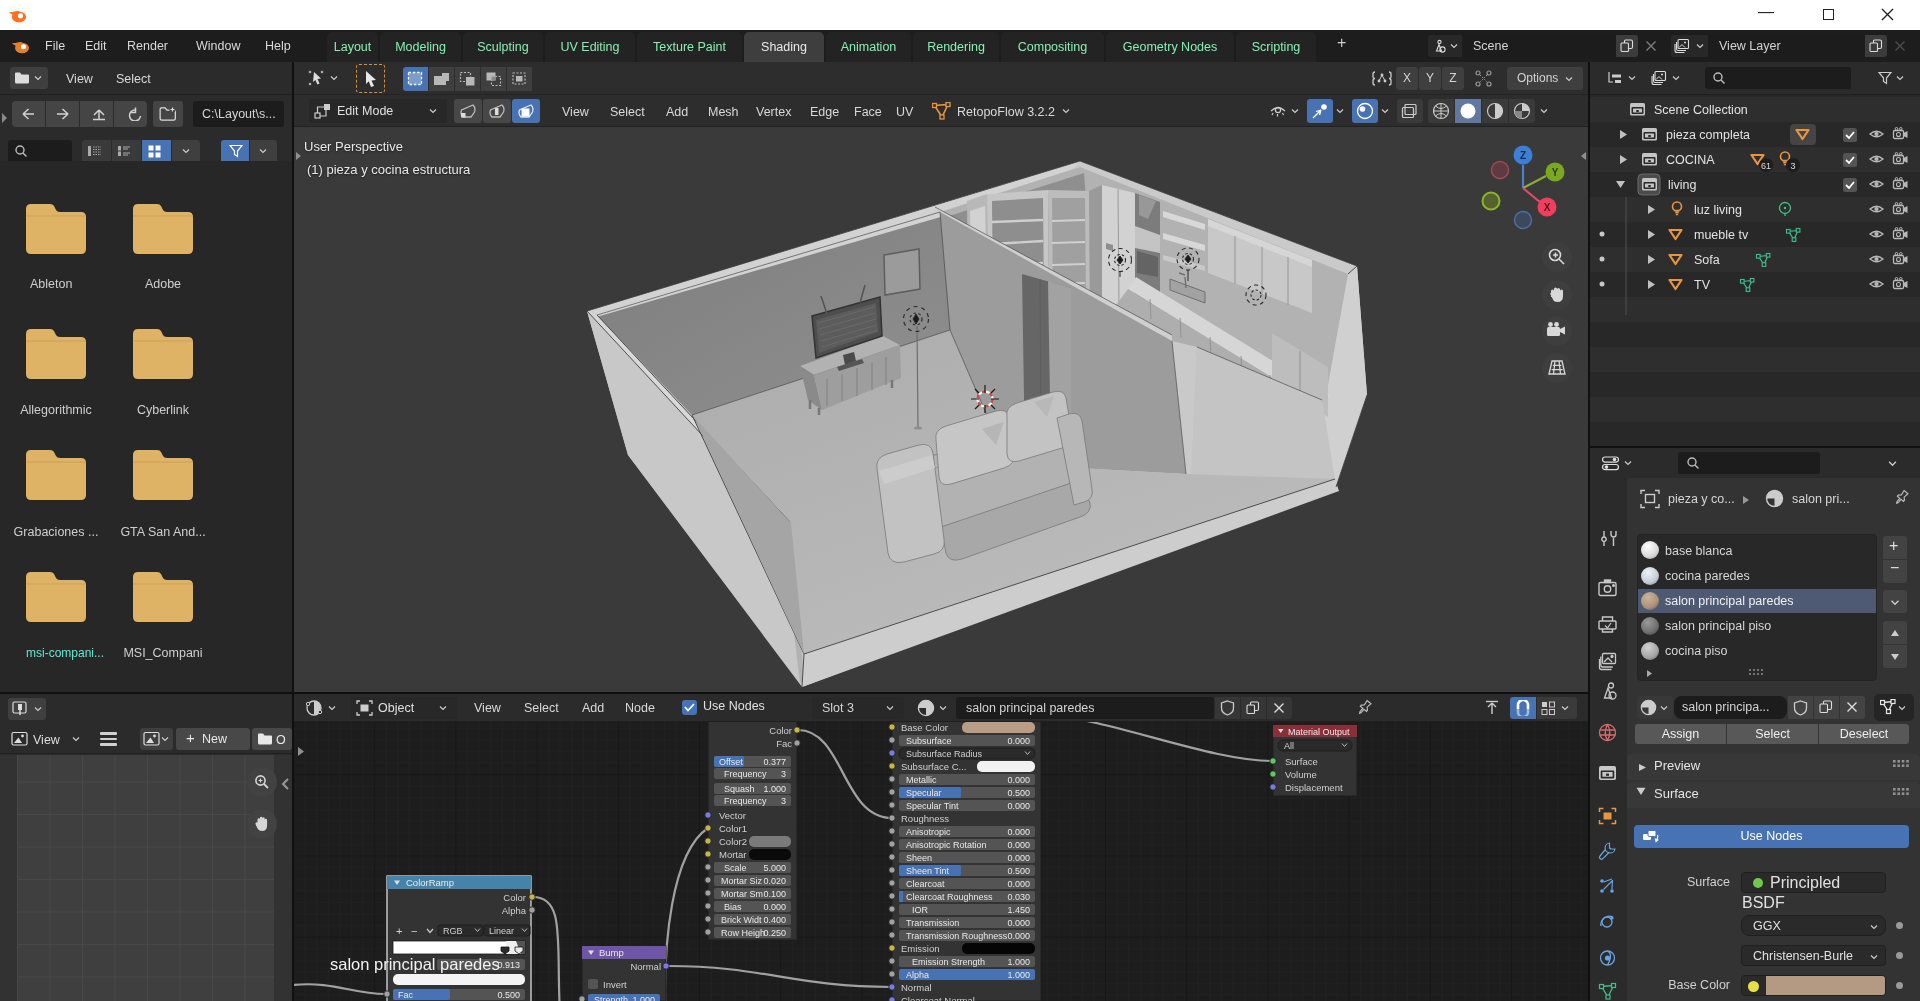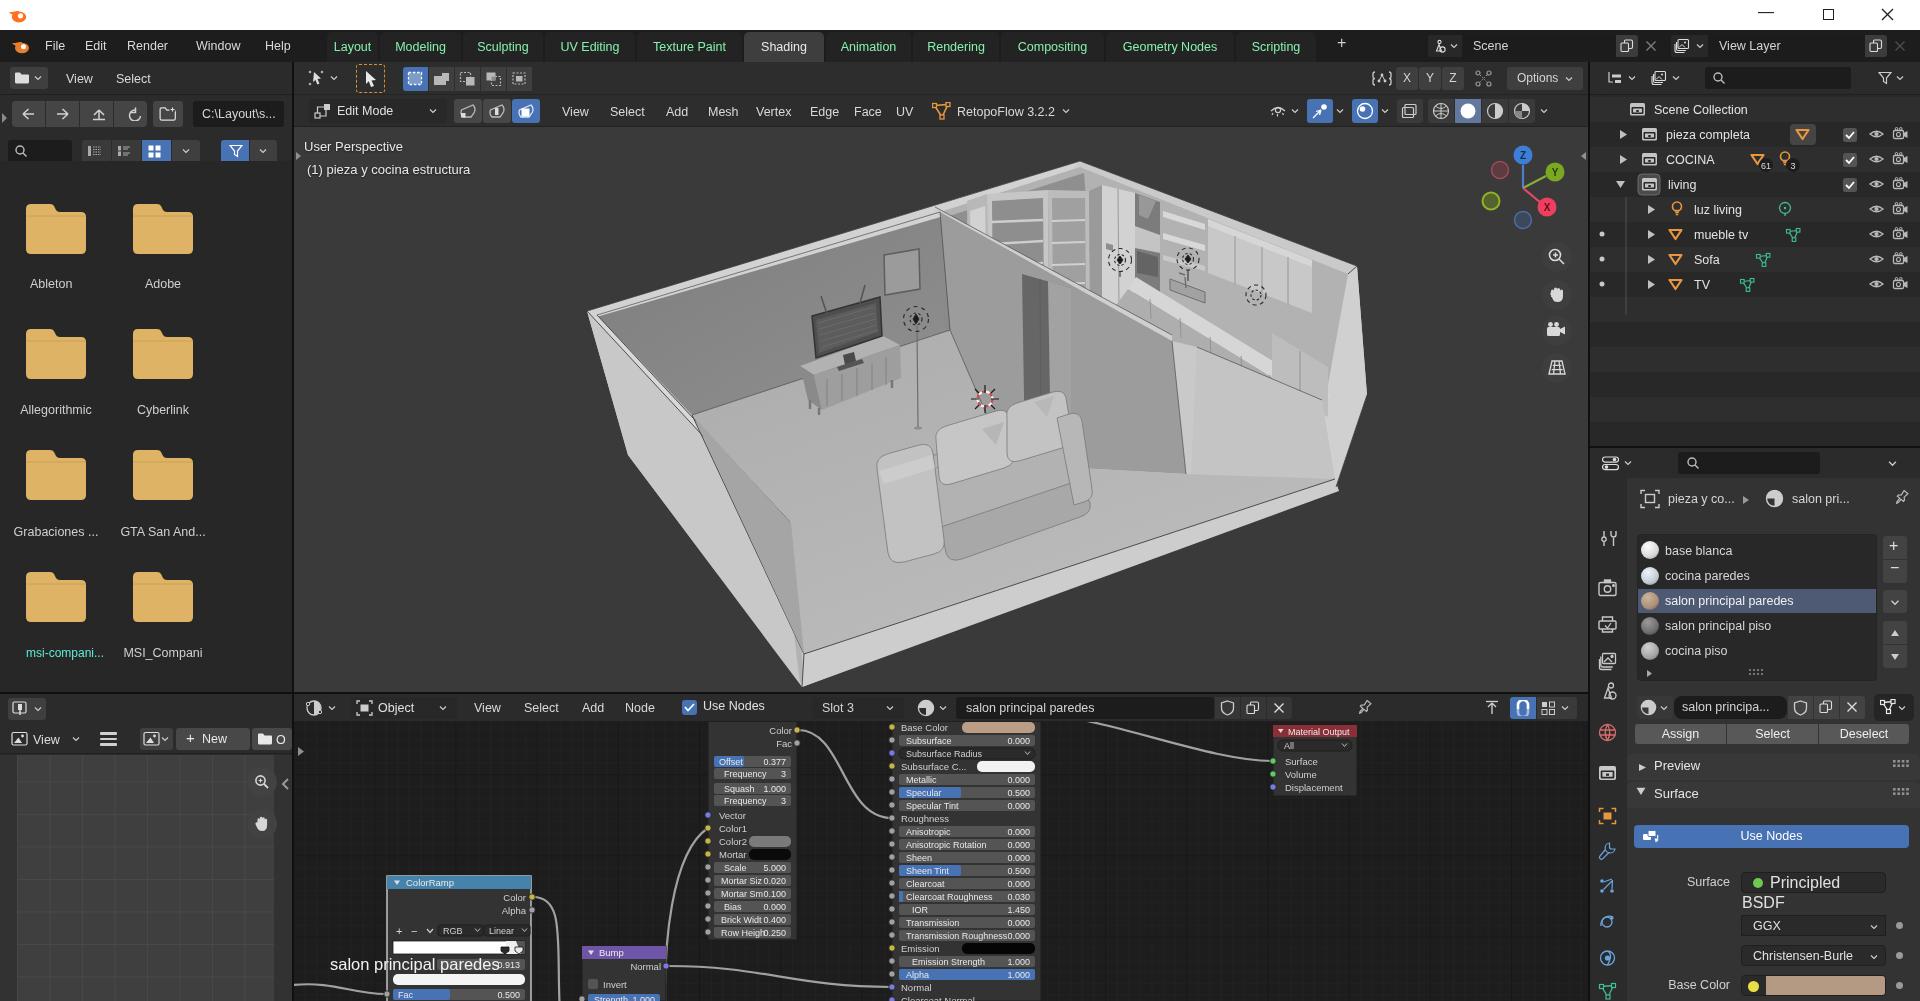--- a/index.html
+++ b/index.html
@@ -1466,21 +1466,21 @@
         <path d="M15.5 6 a4 4 0 0 1 -2 5 M14 12.5 l1.8 -1.6 l-2.4 -0.8 Z" stroke="#fff" stroke-width="1.1" fill="none"></path>
       </svg>
       <div style="text-align:center;font-size:12.5px;line-height:23px;color:#fff">Use Nodes</div>
     </div>
 
     <div class="txt" style="left:85px;top:427px;width:55px;text-align:right;font-size:12.5px;color:#d0d0d0">Surface</div>
     <div class="abs field" style="left:151px;top:424px;width:145px;height:21px;background:#2a2a2a;border:1px solid #1f1f1f;border-radius:4px">
       <span style="position:absolute;left:11px;top:5px;width:10px;height:10px;border-radius:50%;background:#6fc94f"></span>
       <span style="margin-left:28px;font-size:16px;line-height:20px;color:#e0e0e0">Principled BSDF</span>
     </div>
-    <div class="abs field" style="left:151px;top:467px;width:145px;height:21px;background:#2a2a2a;border:1px solid #1f1f1f;border-radius:0">
+    <div class="abs field" style="left:151px;top:467px;width:145px;height:21px;background:#2a2a2a;border:1px solid #1f1f1f;border-radius:8px">
       <span style="margin-left:11px;font-size:12.5px;line-height:20px;color:#e0e0e0">GGX</span>
       <svg class="abs" style="left:128px;top:8px" width="8" height="6" viewBox="0 0 8 6">
           <path d="M1 1.5 L4 4.5 L7 1.5" stroke="#ccc" stroke-width="1.2" fill="none"></path>
         </svg>
     </div>
     <div class="abs" style="left:306px;top:474px;width:7px;height:7px;border-radius:50%;background:#9a9a9a"></div>
     <div class="abs field" style="left:151px;top:497px;width:145px;height:21px;background:#2a2a2a;border:1px solid #1f1f1f;border-radius:4px">
       <span style="margin-left:11px;font-size:12.5px;line-height:20px;color:#e0e0e0">Christensen-Burle</span>
       <svg class="abs" style="left:128px;top:8px" width="8" height="6" viewBox="0 0 8 6">
           <path d="M1 1.5 L4 4.5 L7 1.5" stroke="#ccc" stroke-width="1.2" fill="none"></path>

